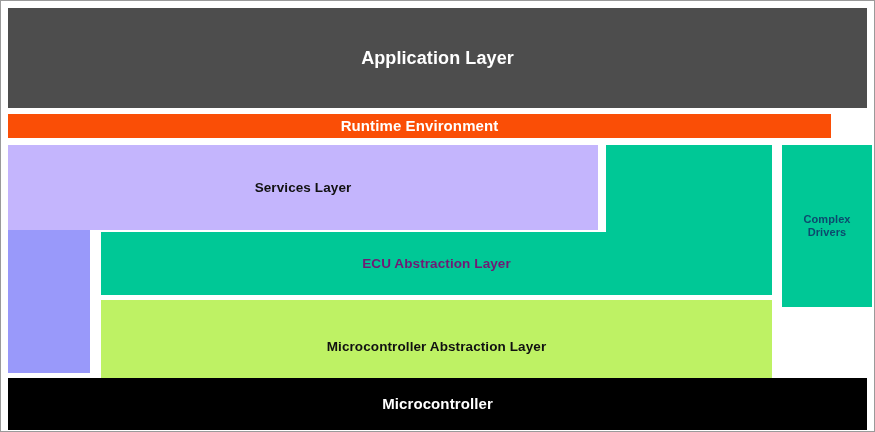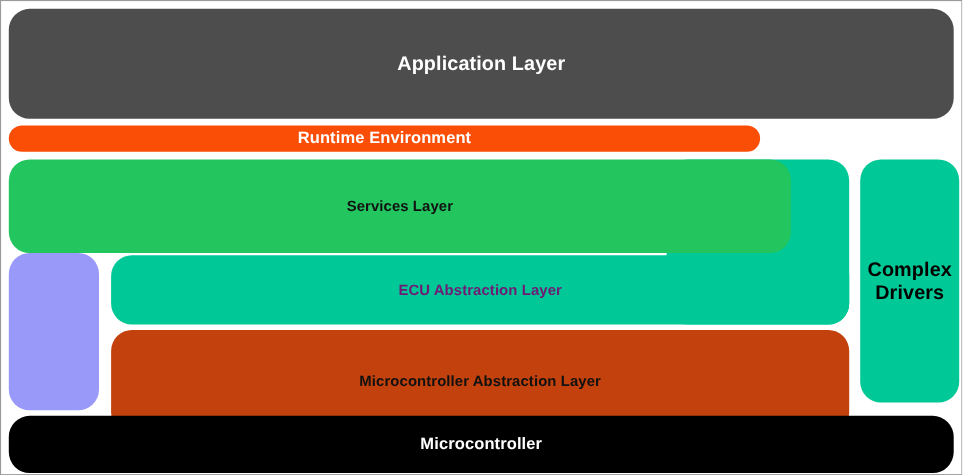--- a/index.html
+++ b/index.html
@@ -35,52 +35,51 @@
   .block {
     position: absolute;
     box-sizing: border-box;
     display: flex;
     align-items: center;
     justify-content: center;
     text-align: center;
     font-weight: bold;
     line-height: 1.15;
     letter-spacing: 0.1px;
-    border-radius: 19px;
   }
 
   
   .application-layer {
     left: 8px;
     top: 8px;
     width: 859px;
     height: 100px;
     background: #4d4d4d;
     color: #ffffff;
     font-size: 18px;
   }
 
   
   .runtime-environment {
     left: 8px;
     top: 114px;
-    width: 683px;
+    width: 823px;
     height: 24px;
     background: #fa4e06;
     color: #ffffff;
     font-size: 15px;
   }
 
   
   .services-layer {
     left: 8px;
     top: 145px;
-    width: 711px;
+    width: 590px;
     height: 85px;
-    background: #22c55e;
+    background: #c4b5fd;
     color: #111111;
     font-size: 13.5px;
     text-align: center;
   }
   
   .services-layer-leg {
     left: 8px;
     top: 230px;
     width: 82px;
     height: 143px;
@@ -106,34 +105,34 @@
     color: #701a75;
     font-size: 13.5px;
   }
 
   
   .mcal-layer {
     left: 101px;
     top: 300px;
     width: 671px;
     height: 94px;
-    background: #c2410c;
+    background: #bef264;
     color: #111111;
     font-size: 13.5px;
   }
 
   
   .complex-drivers {
     left: 782px;
     top: 145px;
     width: 90px;
-    height: 221px;
+    height: 162px;
     background: #00c896;
-    color: #000000;
-    font-size: 18px;
+    color: #0c4a6e;
+    font-size: 11px;
   }
 
   
   .microcontroller {
     left: 8px;
     top: 378px;
     width: 859px;
     height: 52px;
     background: #000000;
     color: #ffffff;

